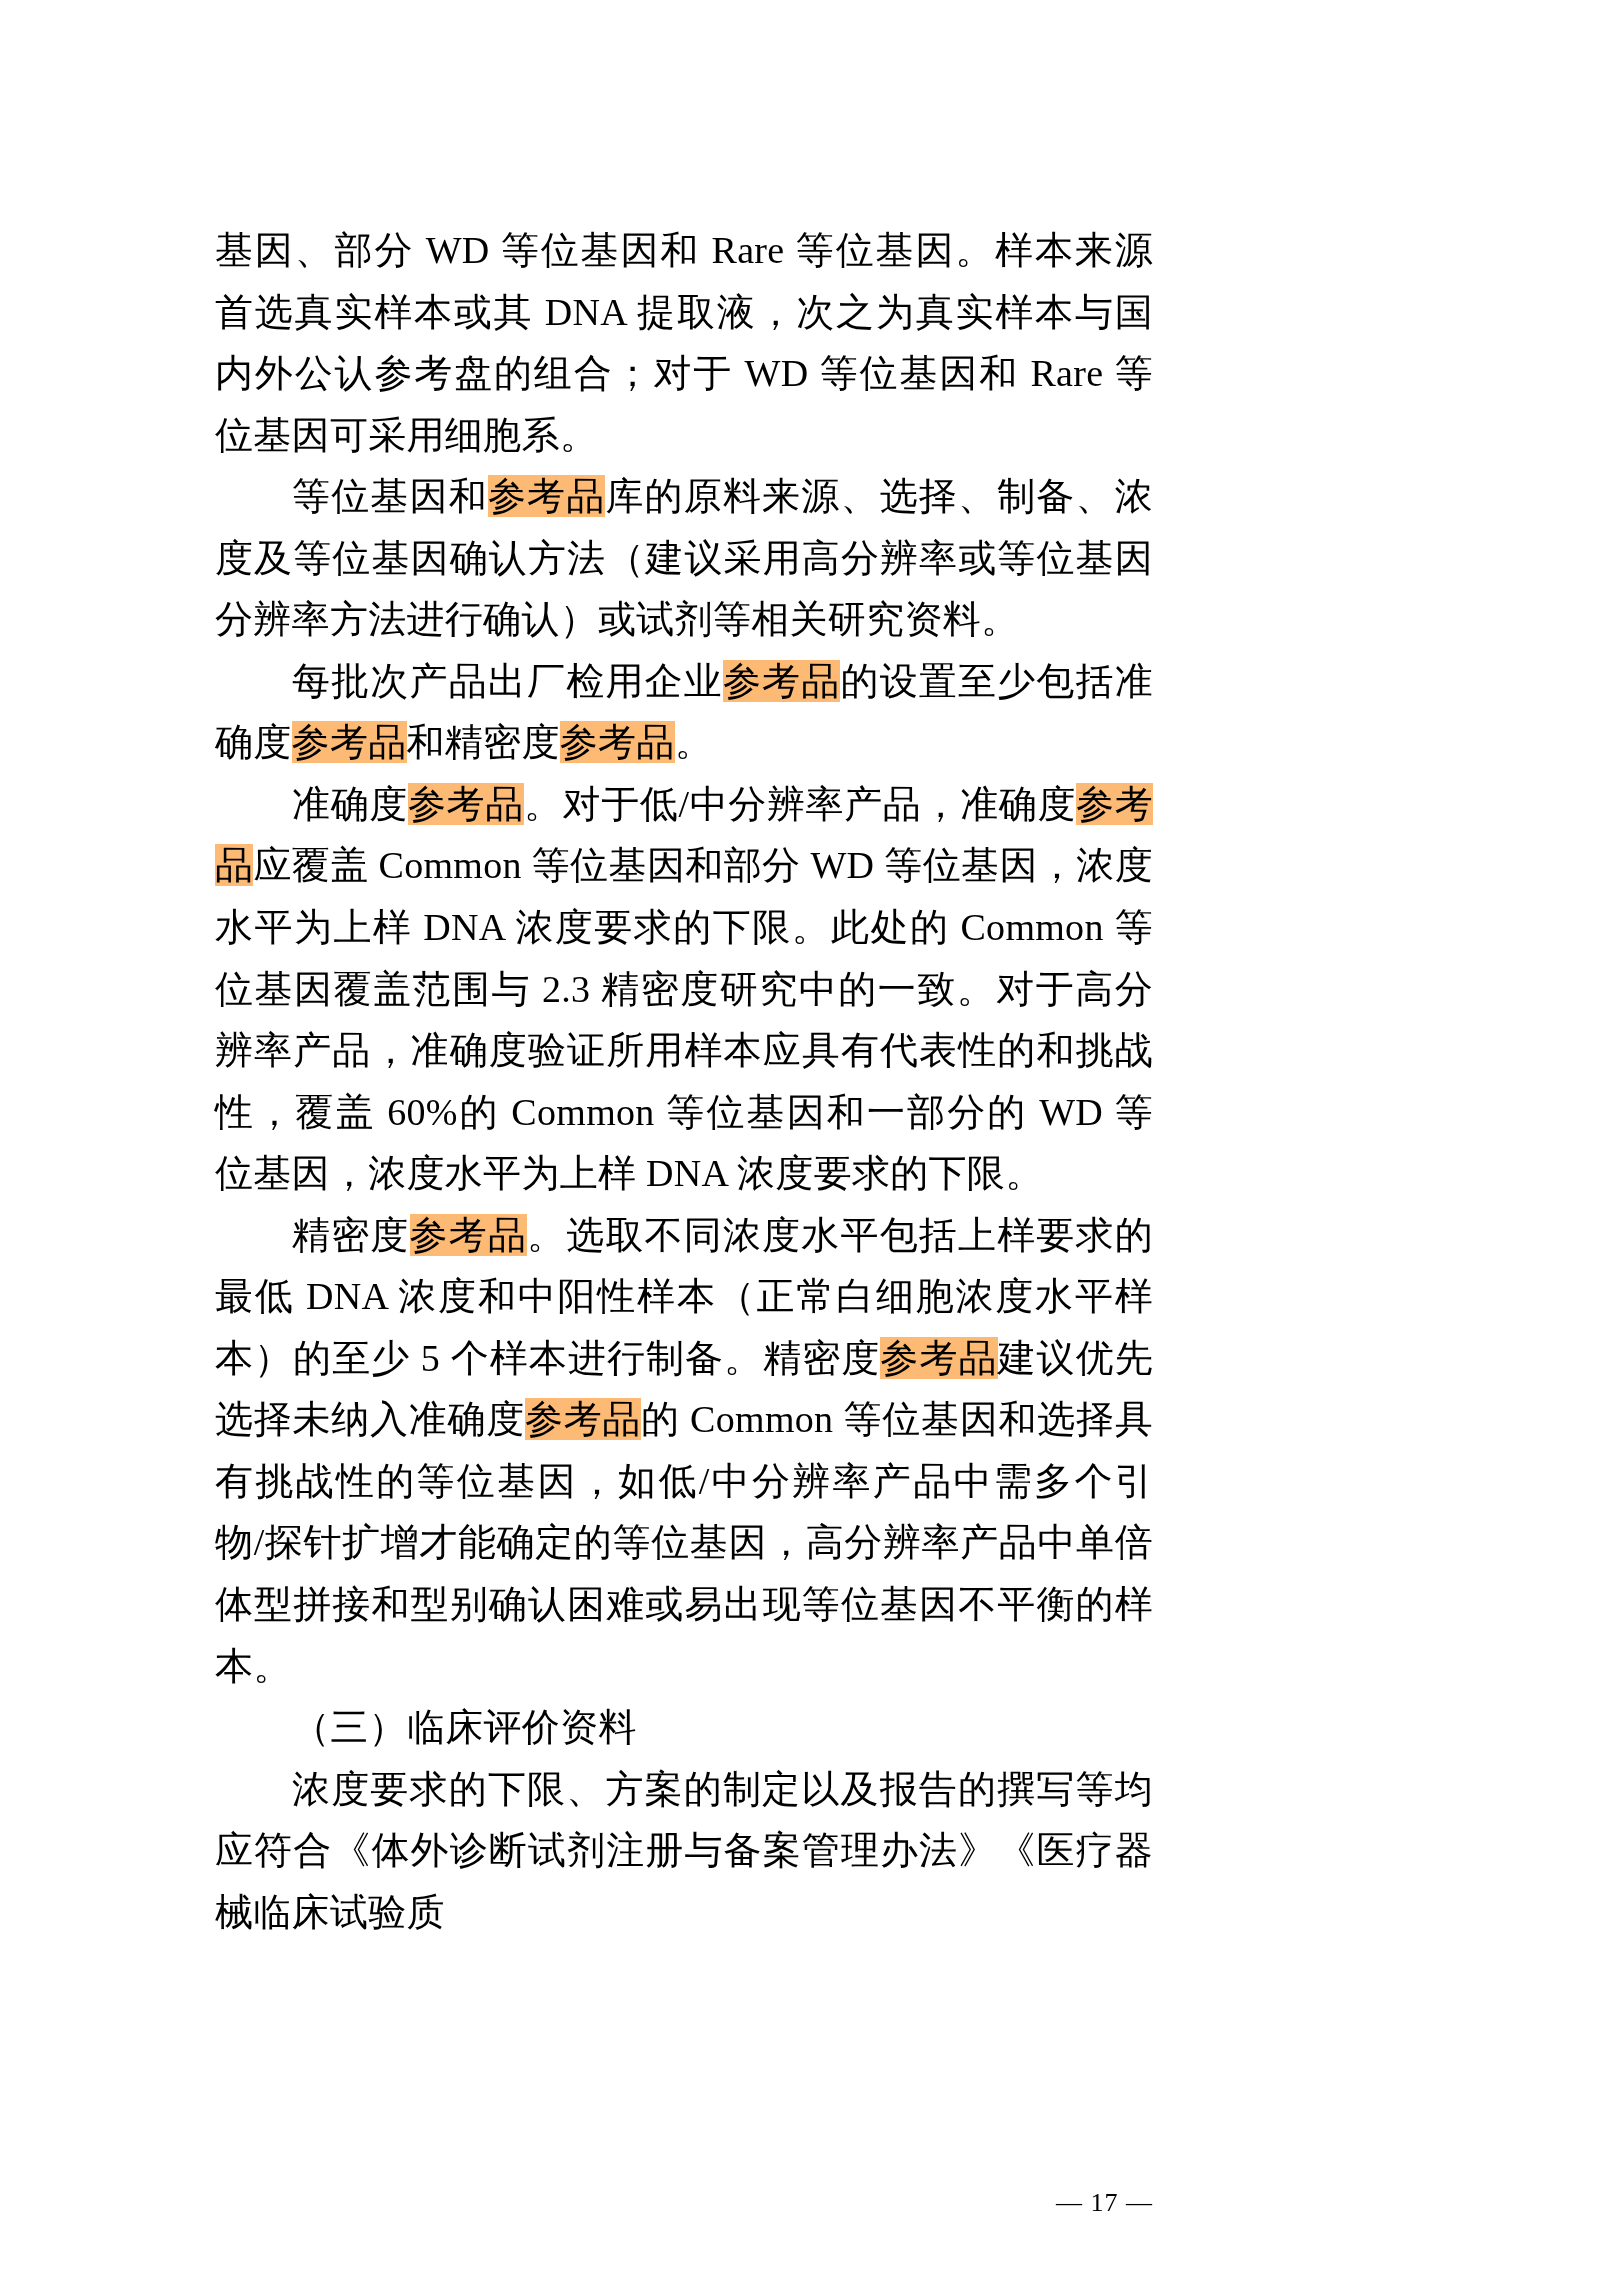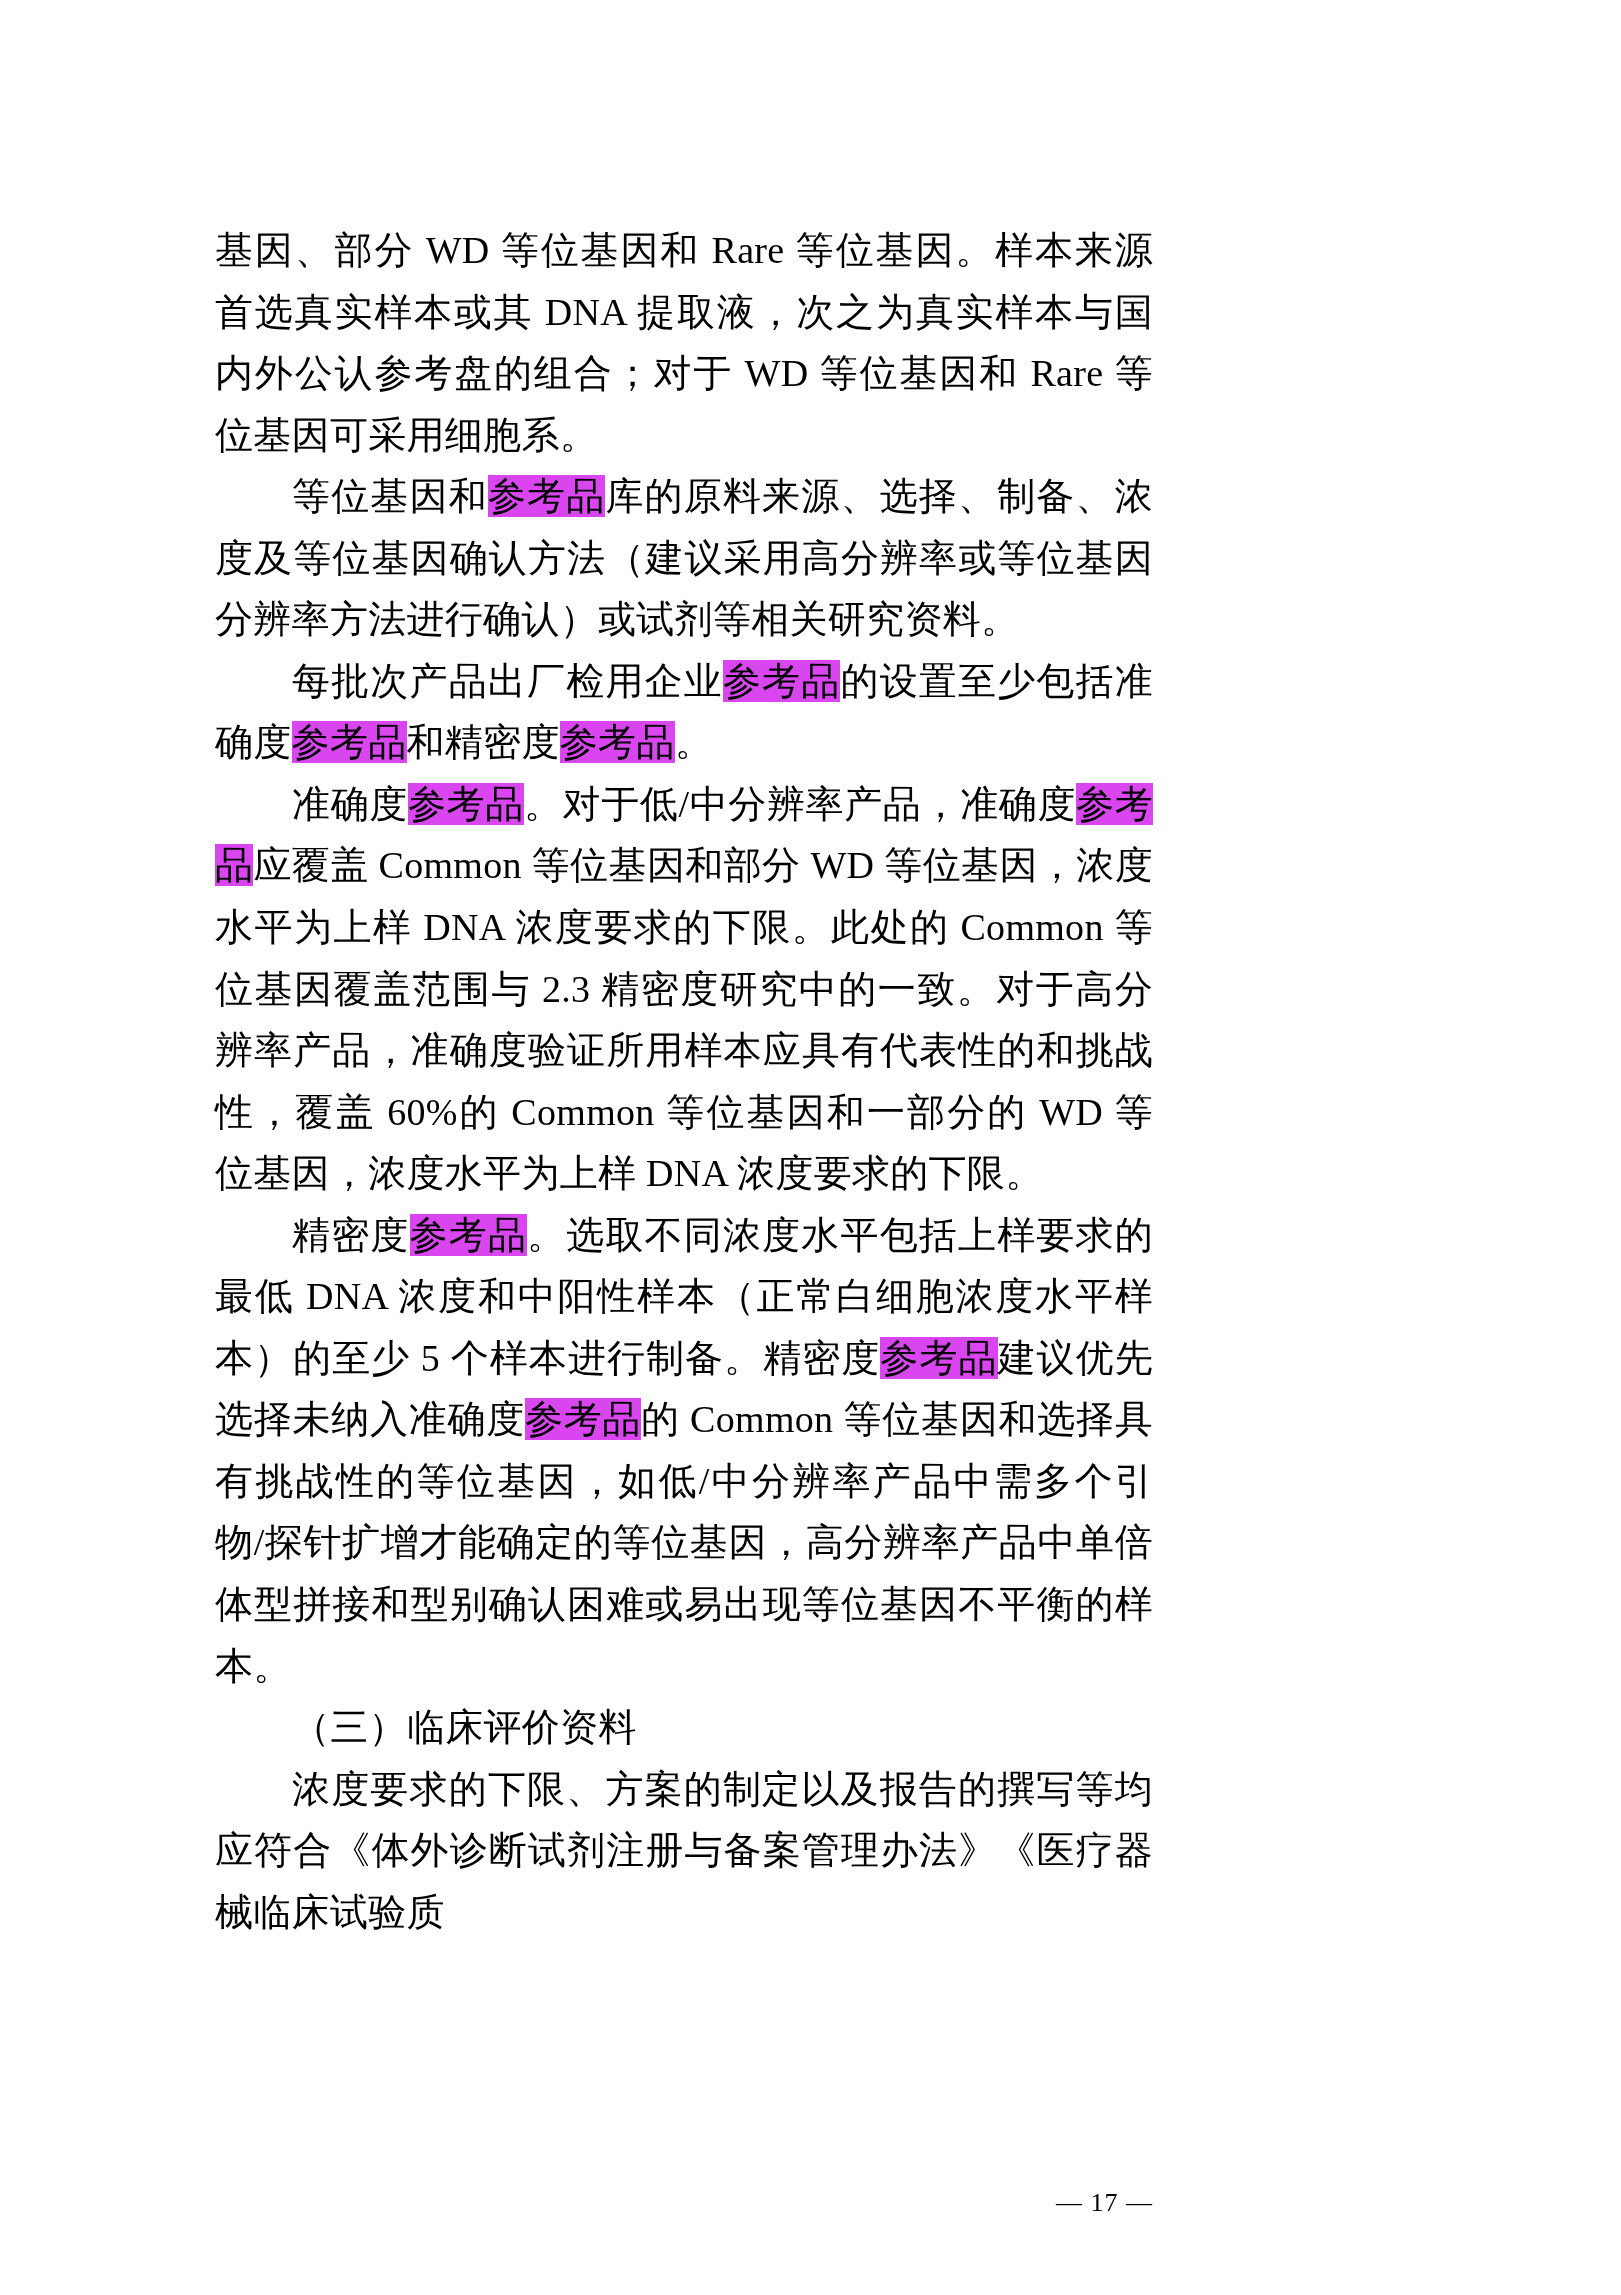--- a/index.html
+++ b/index.html
@@ -30,21 +30,21 @@
     letter-spacing: 0.3px;
   }
   p.para {
     margin: 0 0 0 0;
     text-indent: 0;
   }
   p.indent {
     text-indent: 77px;
   }
   .hl {
-    background: #d946ef;
+    background: #fdba74;
   }
   .footer {
     position: absolute;
     right: 169px;
     bottom: 77px;
     font-size: 26px;
     letter-spacing: 1px;
   }
 </style>
 </head>

